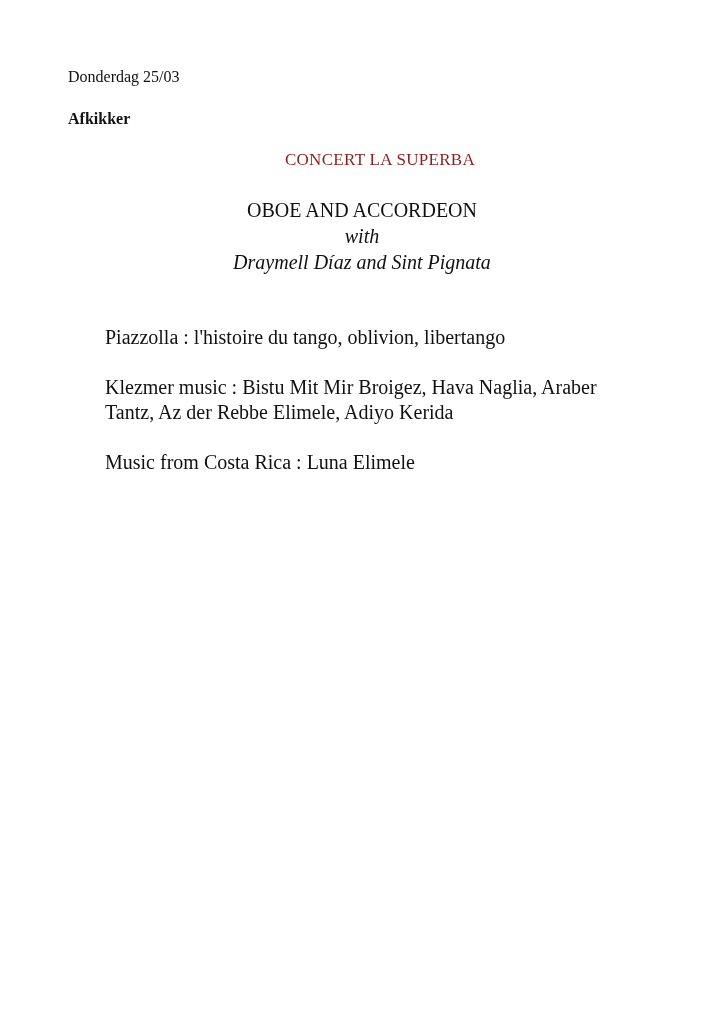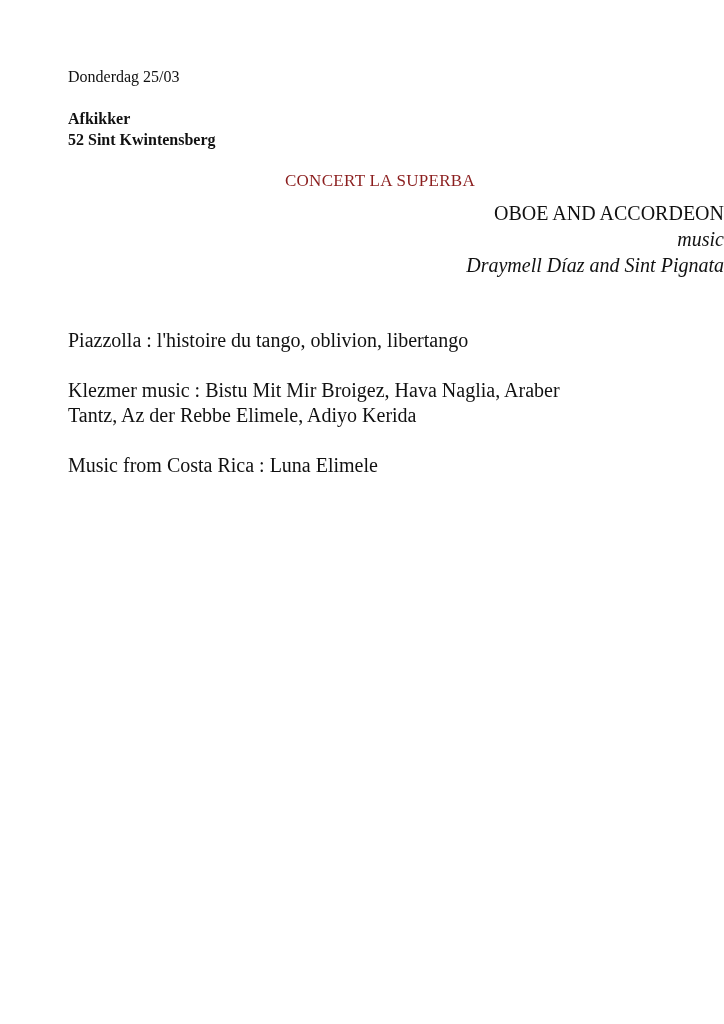--- a/index.html
+++ b/index.html
@@ -40,60 +40,58 @@
     text-align: center;
   }
   .concert-title {
     margin-top: 20px !important;
     font-size: 17px;
     line-height: 22px;
     letter-spacing: 0.3px;
     padding-left: 36px;
   }
   .subtitle-block {
-    margin-top: 8px;
-    text-align: right;
+    margin-top: 26px;
   }
   .subtitle-line {
     font-size: 20px;
     line-height: 26px;
   }
   .italic { font-style: italic; }
 
   .program-block {
     margin-top: 50px;
-    margin-left: 68px;
+    margin-left: 105px;
     max-width: 541px;
   }
   .program-item {
     font-size: 20px;
     line-height: 25px;
   }
   .program-item + .program-item {
     margin-top: 25px !important;
   }
 </style>
 </head>
 <body>
 
 <div class="page">
 
   <div class="header-block">
     <p class="date-line">Donderdag 25/03</p>
     <div class="venue-block">
       <p class="venue-line">Afkikker</p>
-      <p class="venue-line">52 Sint Kwintensberg</p>
     </div>
   </div>
 
   <div class="title-block">
     <p class="concert-title" style="color: rgb(139, 30, 30);">CONCERT LA SUPERBA</p>
     <div class="subtitle-block">
       <p class="subtitle-line">OBOE AND ACCORDEON</p>
-      <p class="subtitle-line italic">music</p>
+      <p class="subtitle-line italic">with</p>
       <p class="subtitle-line italic">Draymell Díaz and Sint Pignata</p>
     </div>
   </div>
 
   <div class="program-block">
     <p class="program-item">Piazzolla : l'histoire du tango, oblivion, libertango</p>
     <p class="program-item">Klezmer music : Bistu Mit Mir Broigez, Hava Naglia, Araber Tantz, Az der Rebbe Elimele, Adiyo Kerida</p>
     <p class="program-item">Music from Costa Rica : Luna Elimele</p>
   </div>
 

